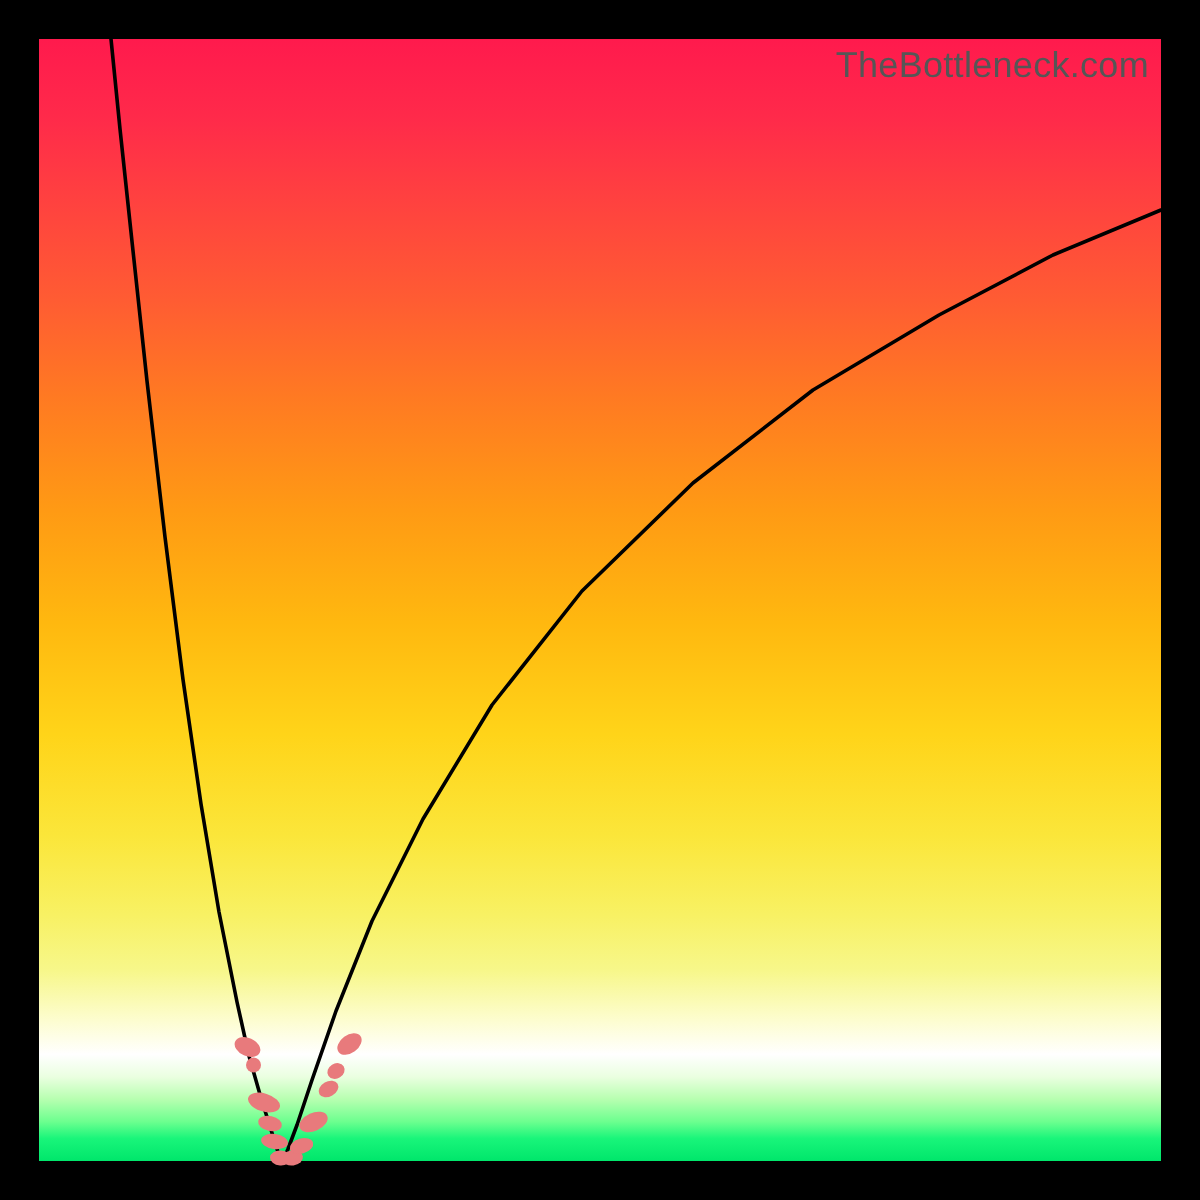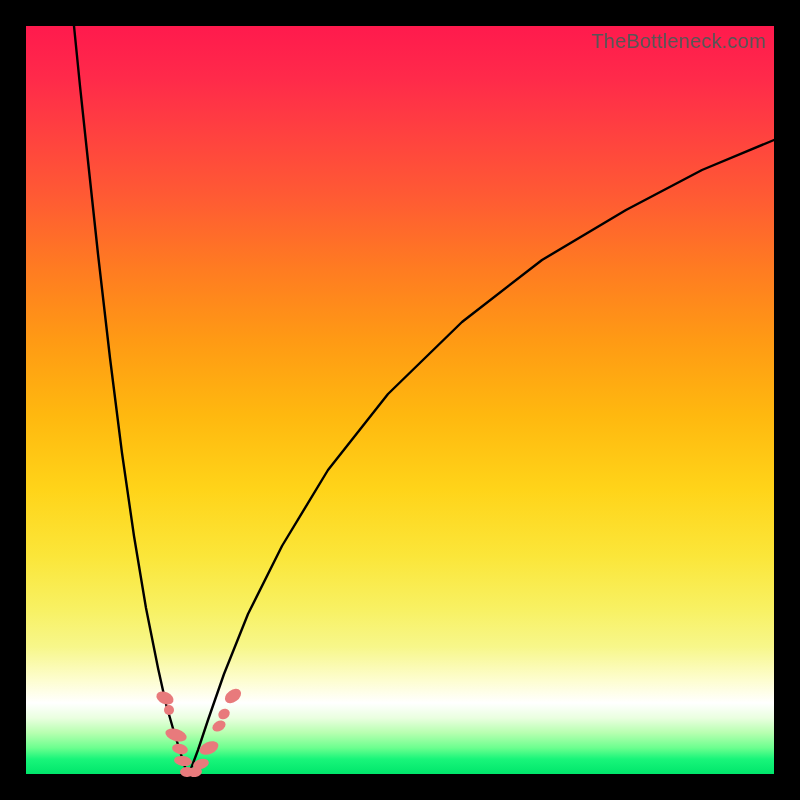--- a/index.html
+++ b/index.html
@@ -41,21 +41,21 @@
       #6cff8f 96.5%,
       #19f57a 98%,
       #00e66b 100%
     );
   }
   .watermark {
     position: absolute;
     top: 4px;
     right: 8px;
     font-family: Arial, Helvetica, sans-serif;
-    font-size: 20px;
+    font-size: 24px;
     font-weight: 500;
     color: #565656;
     letter-spacing: 0.2px;
     pointer-events: none;
     margin-left: 24px;
   }
   svg.curves {
     position: absolute;
     inset: 0;
     width: 748px;

